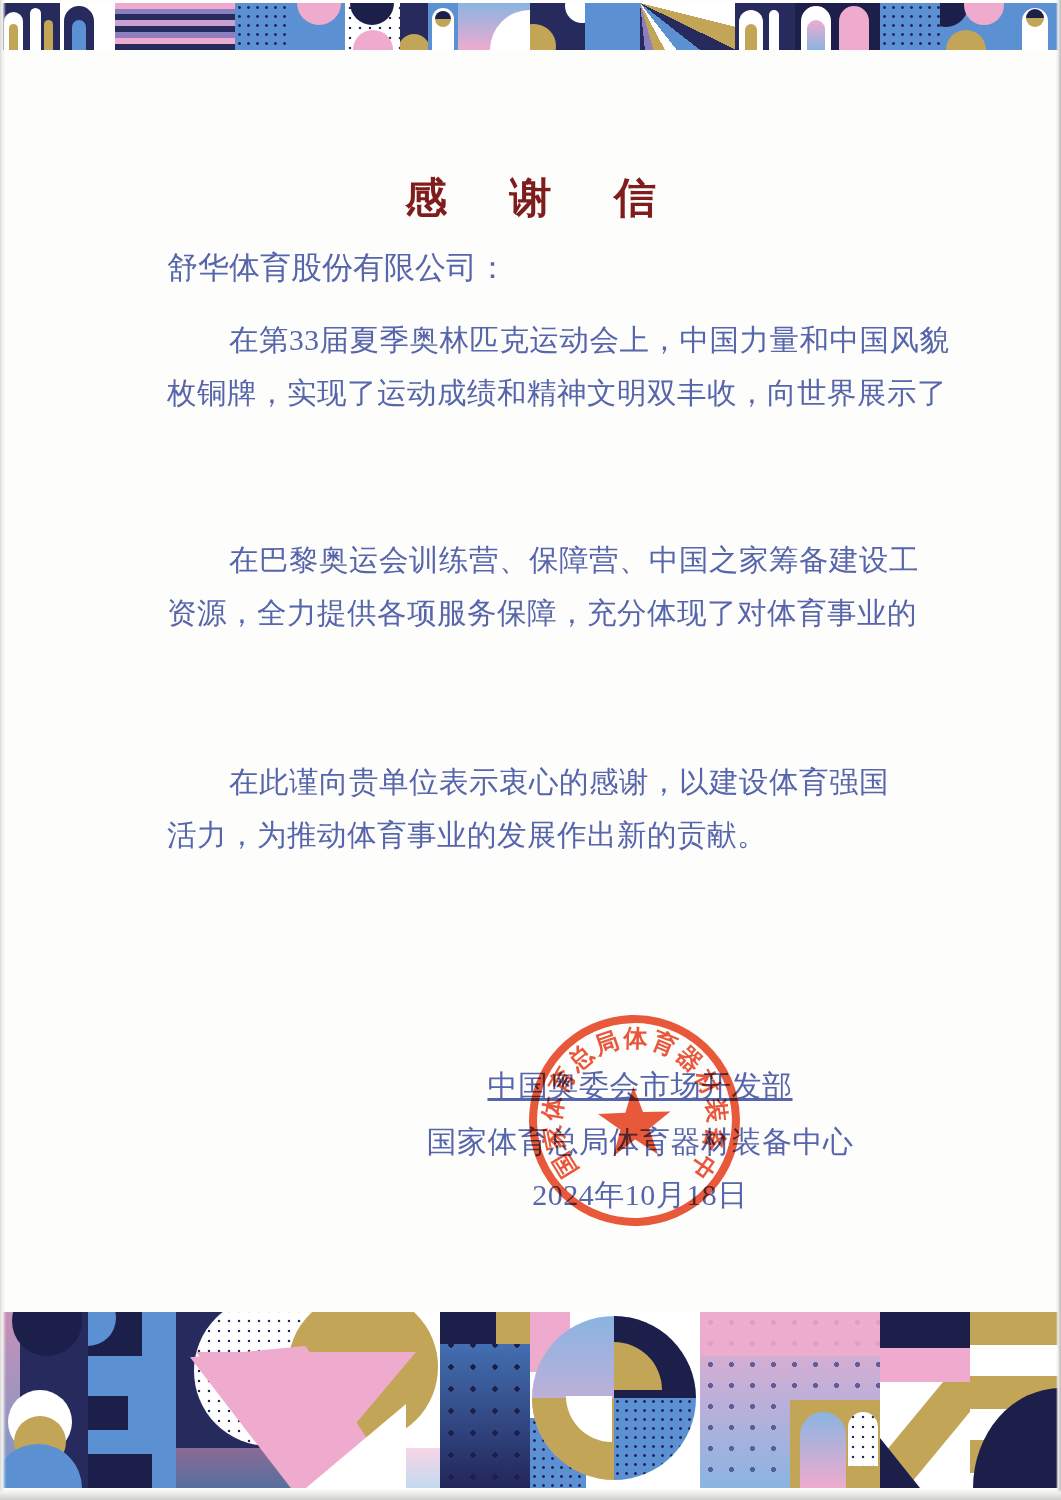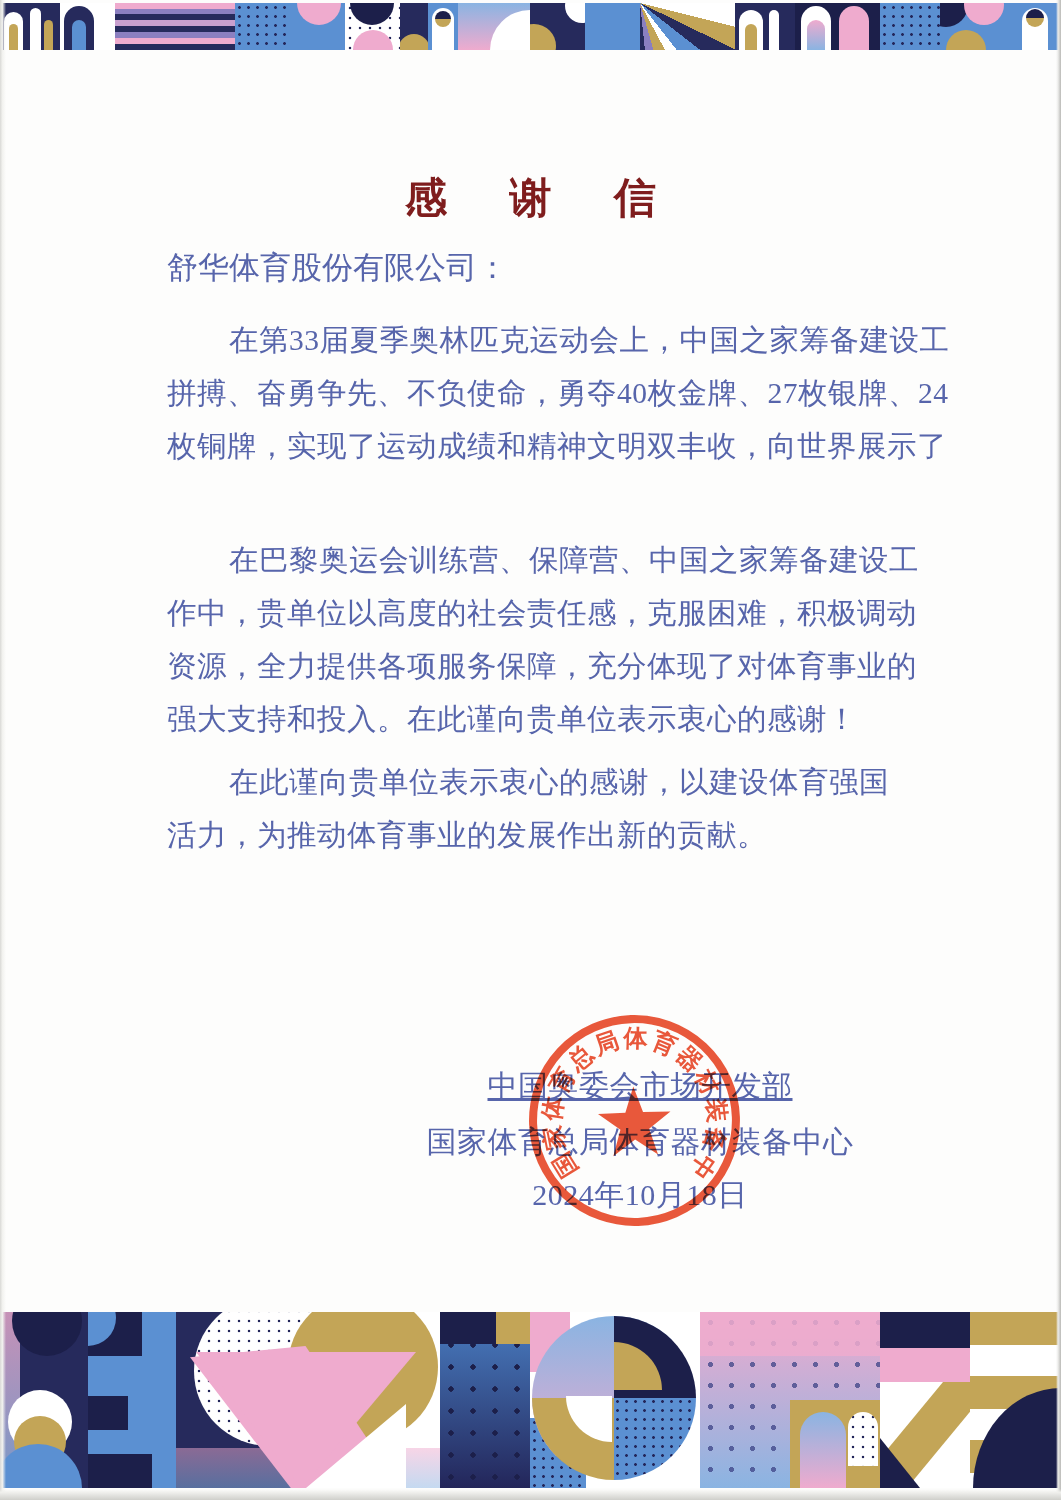--- a/index.html
+++ b/index.html
@@ -115,30 +115,27 @@
     <span class="sh arch white" style="left:10px;bottom:0;width:26px;height:42px"></span>
     <span class="sh circ navyd" style="left:14px;top:6px;width:18px;height:18px;clip-path:inset(0 0 50% 0)"></span>
     <span class="sh circ gold" style="left:14px;top:6px;width:18px;height:18px;clip-path:inset(50% 0 0 0)"></span>
   </div>
 </div>
 
 <div class="title">感 谢 信</div>
 <div class="salutation">舒华体育股份有限公司：</div>
 
 <div class="para p1">
-  <div class="line indent">在第33届夏季奥林匹克运动会上，中国之家筹备建设工</div>
-  <div class="line">拼搏、奋勇争先、不负使命，勇夺40枚金牌、27枚银牌、24</div>
+  <div class="line indent">在第33届夏季奥林匹克运动会上，中国力量和中国风貌</div>
   <div class="line">枚铜牌，实现了运动成绩和精神文明双丰收，向世界展示了</div>
 </div>
 
 <div class="para p2">
   <div class="line indent">在巴黎奥运会训练营、保障营、中国之家筹备建设工</div>
-  <div class="line">作中，贵单位以高度的社会责任感，克服困难，积极调动</div>
   <div class="line">资源，全力提供各项服务保障，充分体现了对体育事业的</div>
-  <div class="line">强大支持和投入。在此谨向贵单位表示衷心的感谢！</div>
 </div>
 
 <div class="para p3">
   <div class="line indent">在此谨向贵单位表示衷心的感谢，以建设体育强国</div>
   <div class="line">活力，为推动体育事业的发展作出新的贡献。</div>
 </div>
 
 <div class="sig sig1">
   <div class="line">中国奥委会市场开发部</div>
 </div>

